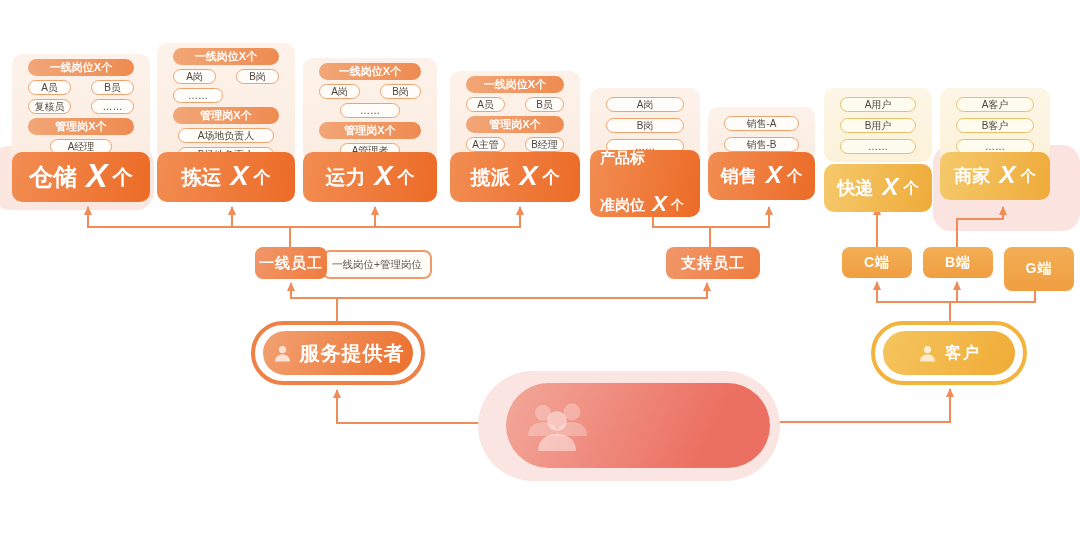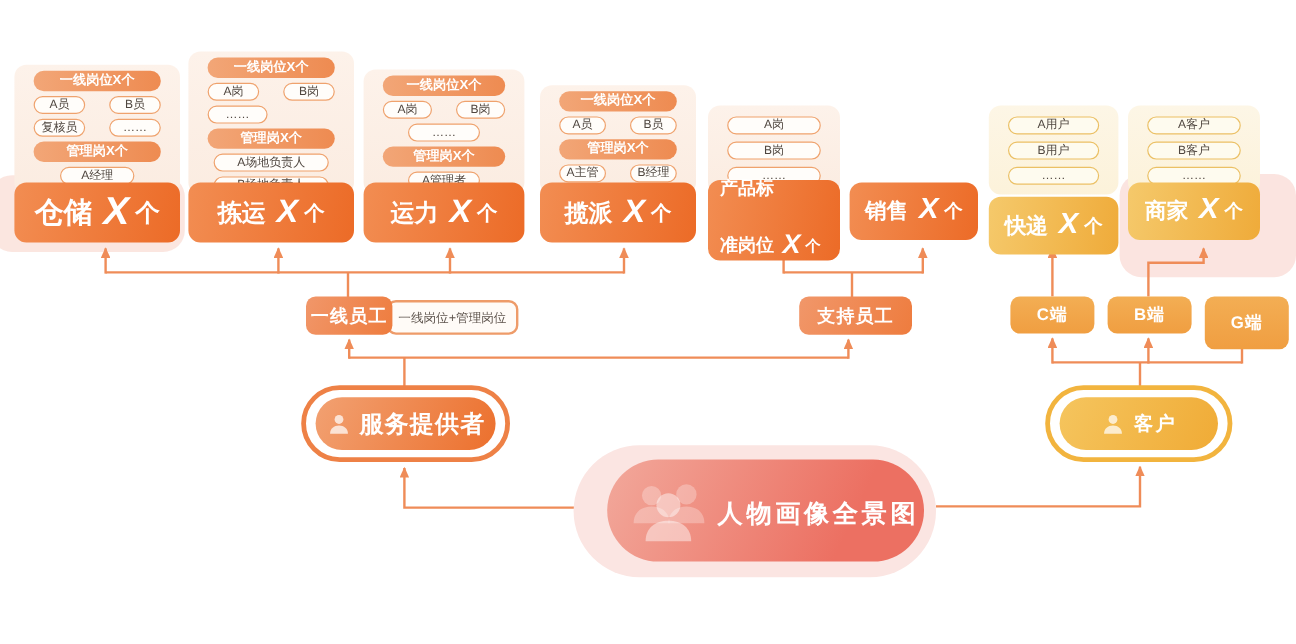--- a/index.html
+++ b/index.html
@@ -198,20 +198,28 @@
   </div>
   <div class="group-banner orange-banner banner-2line" style="left:590px;top:150px;width:110px;height:67px;font-size:15px">
     <div class="l1">产品标</div>
     <div class="l2">
       <span>准岗位</span>
       <span class="bx">X</span>
       <span class="bu">个</span>
     </div>
   </div>
 
+  <div class="card peach loose" style="left:708px;top:107px;width:107px;height:55px">
+    <div class="prow">
+        <div class="pill">销售-A</div>
+      </div>
+    <div class="prow">
+        <div class="pill">销售-B</div>
+      </div>
+  </div>
   <div class="group-banner orange-banner" style="left:708px;top:152px;width:107px;height:48px;font-size:18px">
     <span>销售</span>
     <span class="bx">X</span>
     <span class="bu">个</span>
   </div>
 
   <div class="card cream loose" style="left:824px;top:88px;width:108px;height:74px">
     <div class="prow">
         <div class="pill">A用户</div>
       </div>
@@ -287,17 +295,16 @@
           <circle cx="46" cy="12" r="8.5"></circle>
             <path d="M31 36c0-9 6.5-14 15-14s15 5 15 14z"></path>
         </g>
         <g fill="rgba(255,255,255,.45)">
           <circle cx="31" cy="21" r="10"></circle>
             <path d="M12 51c0-11 8-17 19-17s19 6 19 17z"></path>
         </g>
       </svg>
     </span>
     <div class="c-text">
-      <div class="c-title">人物画像全景图</div>
     </div>
   </div>
 
 </div>
 
 </body></html>

